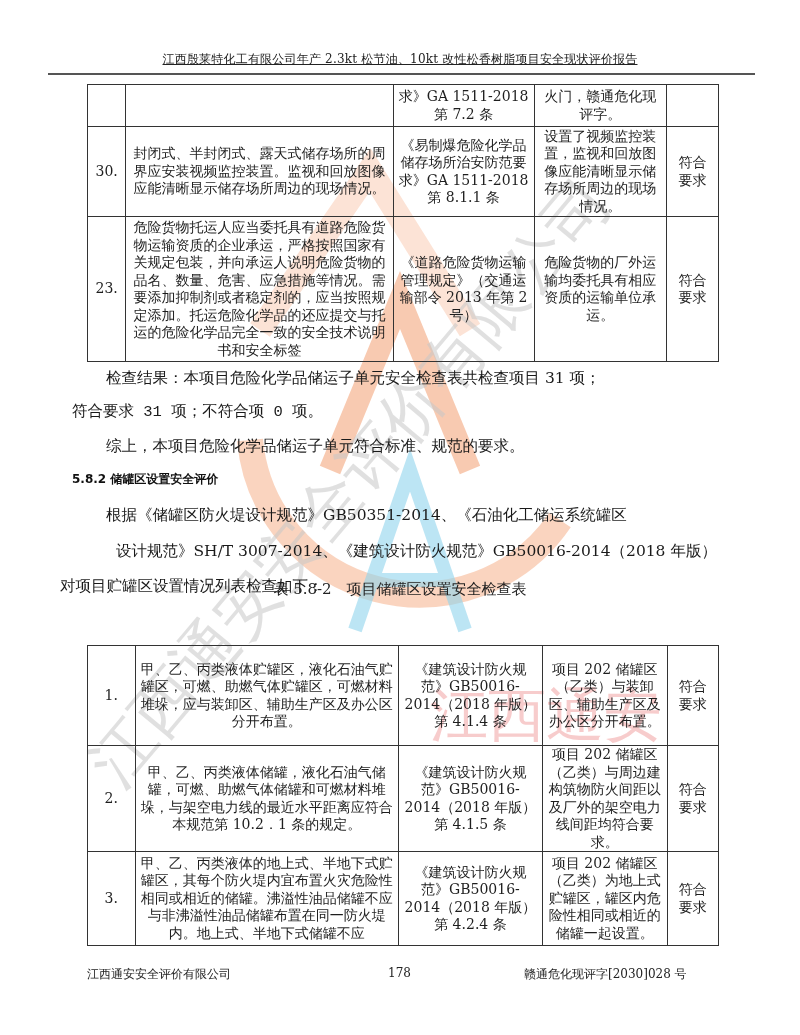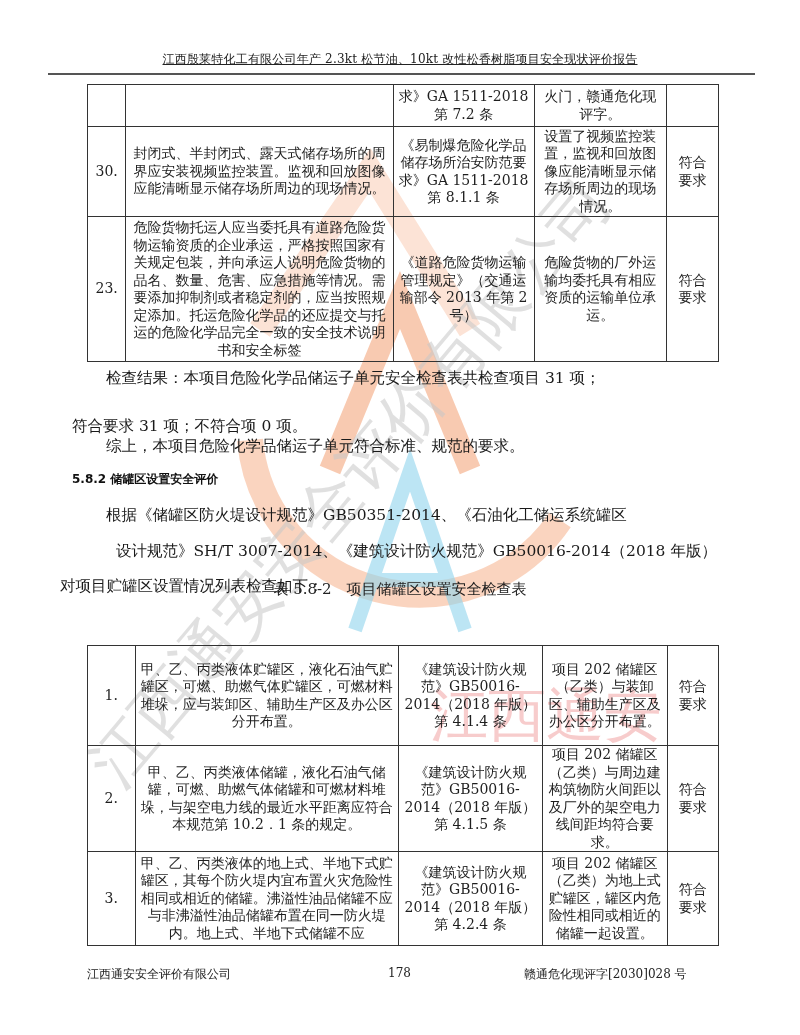--- a/index.html
+++ b/index.html
@@ -84,21 +84,21 @@
     <td>23.</td>
     <td>危险货物托运人应当委托具有道路危险货物运输资质的企业承运，严格按照国家有关规定包装，并向承运人说明危险货物的品名、数量、危害、应急措施等情况。需要添加抑制剂或者稳定剂的，应当按照规定添加。托运危险化学品的还应提交与托运的危险化学品完全一致的安全技术说明书和安全标签</td>
     <td>《道路危险货物运输管理规定》（交通运输部令 2013 年第 2 号）</td>
     <td>危险货物的厂外运输均委托具有相应资质的运输单位承运。</td>
     <td>符合要求</td>
   </tr>
 </tbody>
   </table>
 
 <div class="para" style="left:106px;top:368px;">检查结果：本项目危险化学品储运子单元安全检查表共检查项目 31 项；</div>
-<div class="para" style="left:72px;top:416px;">符合要求 31 项；不符合项 0 项。</div>
+<div class="para" style="left:72px;top:402px;font-family:Liberation Mono, monospace;">符合要求 31 项；不符合项 0 项。</div>
 <div class="para" style="left:106px;top:436px;">综上，本项目危险化学品储运子单元符合标准、规范的要求。</div>
 
 <div class="section-heading">5.8.2 储罐区设置安全评价</div>
 
 <div class="para" style="left:106px;top:505px;">根据《储罐区防火堤设计规范》GB50351-2014、《石油化工储运系统罐区</div>
 <div class="para" style="left:72px;top:541px;margin-left:44px;">设计规范》SH/T 3007-2014、《建筑设计防火规范》GB50016-2014（2018 年版）</div>
 <div class="para" style="left:60px;top:576px;">对项目贮罐区设置情况列表检查如下：</div>
 
 <div class="caption">表 5.8-2　项目储罐区设置安全检查表</div>
 

